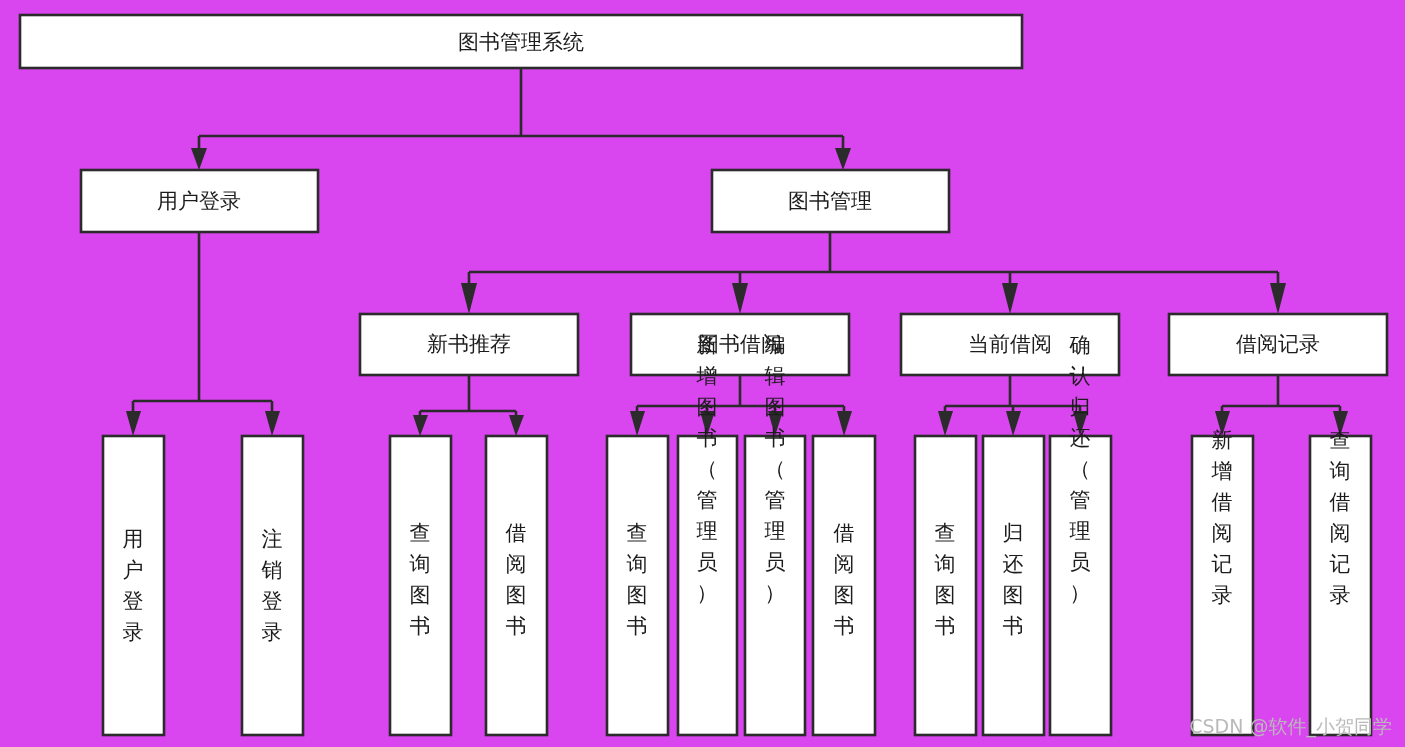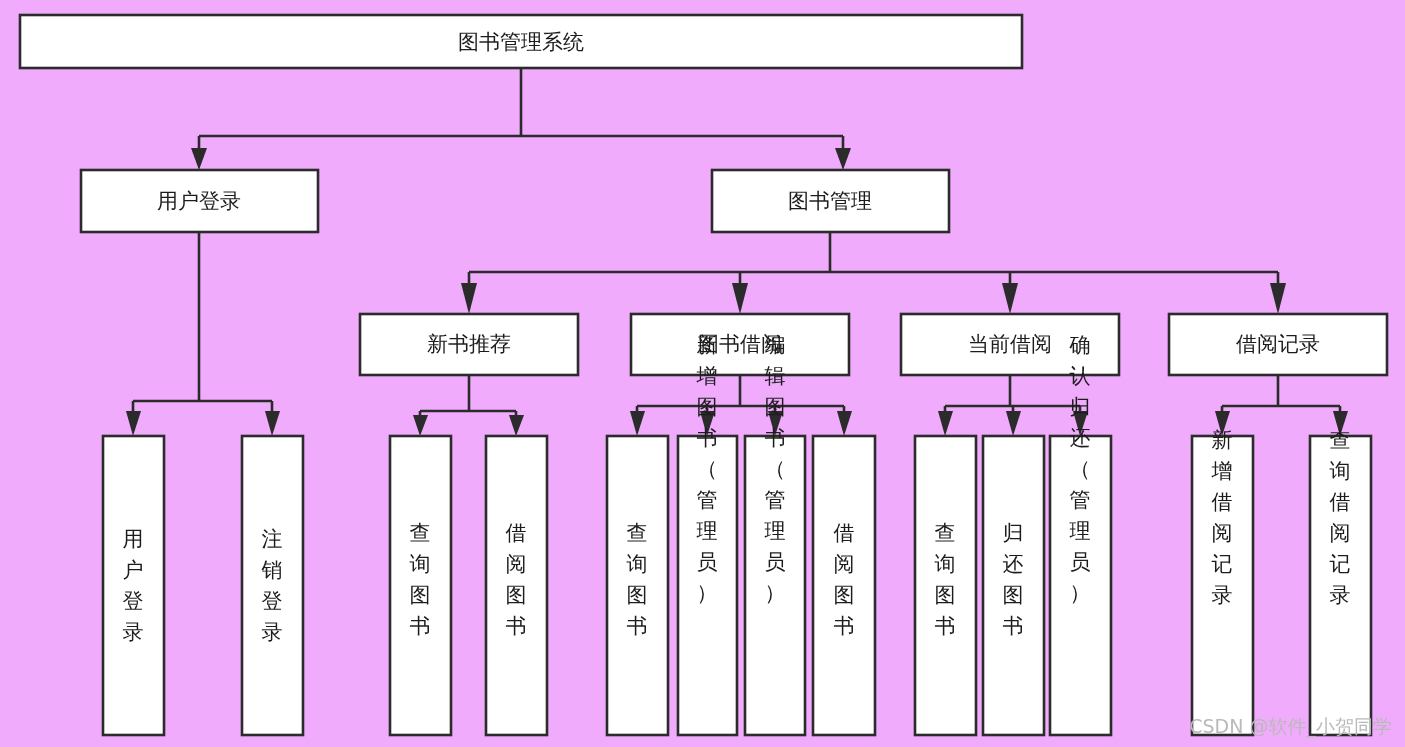--- a/index.html
+++ b/index.html
@@ -7,21 +7,21 @@
     padding: 0;
     background: #ffffff;
   }
   body {
     font-family: "DejaVu Sans", "Liberation Sans", sans-serif;
   }
   #diagram-root {
     position: relative;
     width: 1405px;
     height: 747px;
-    background: #f0abfc;
+    background: #d946ef;
     overflow: hidden;
   }
   svg.canvas {
     position: absolute;
     left: 0;
     top: 0;
     width: 1405px;
     height: 747px;
   }
   .node-rect {

